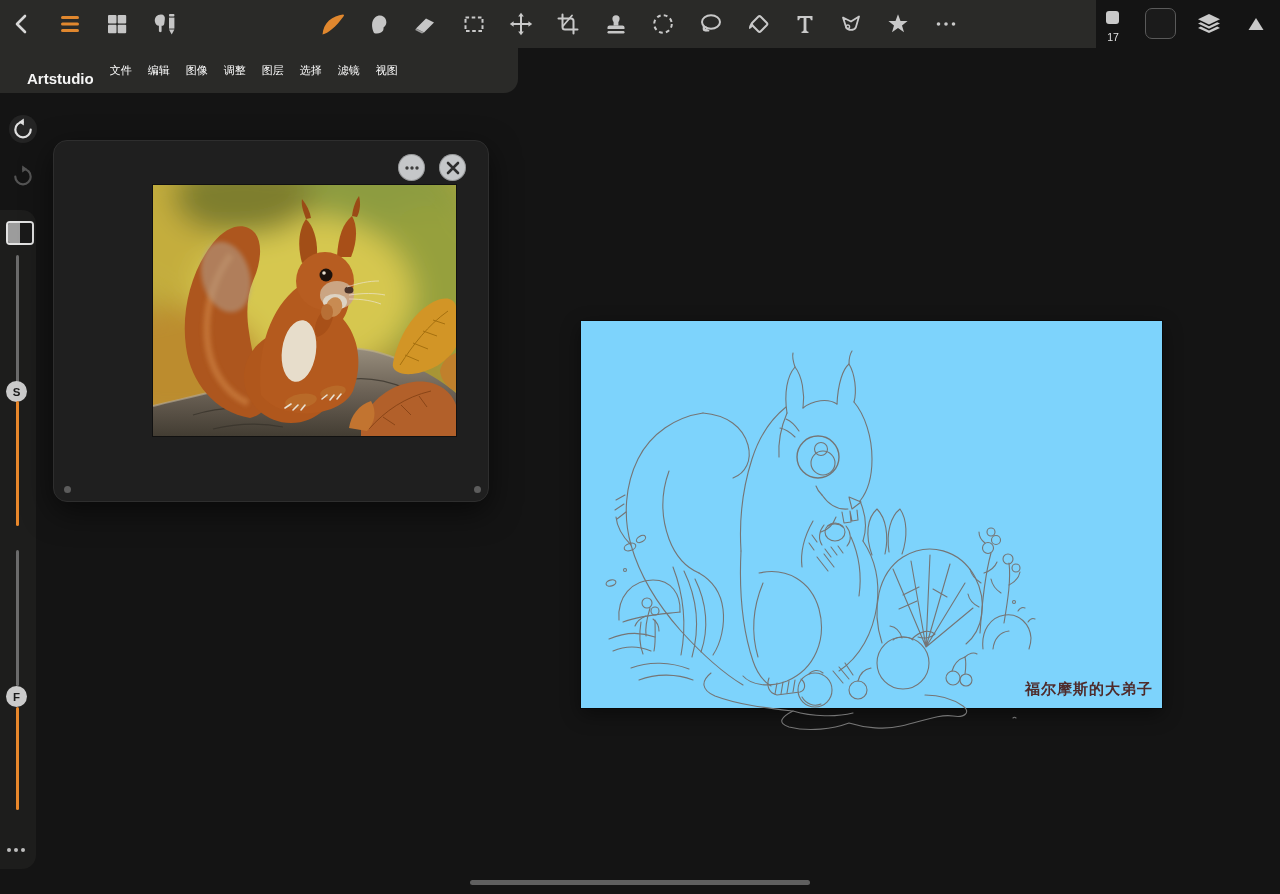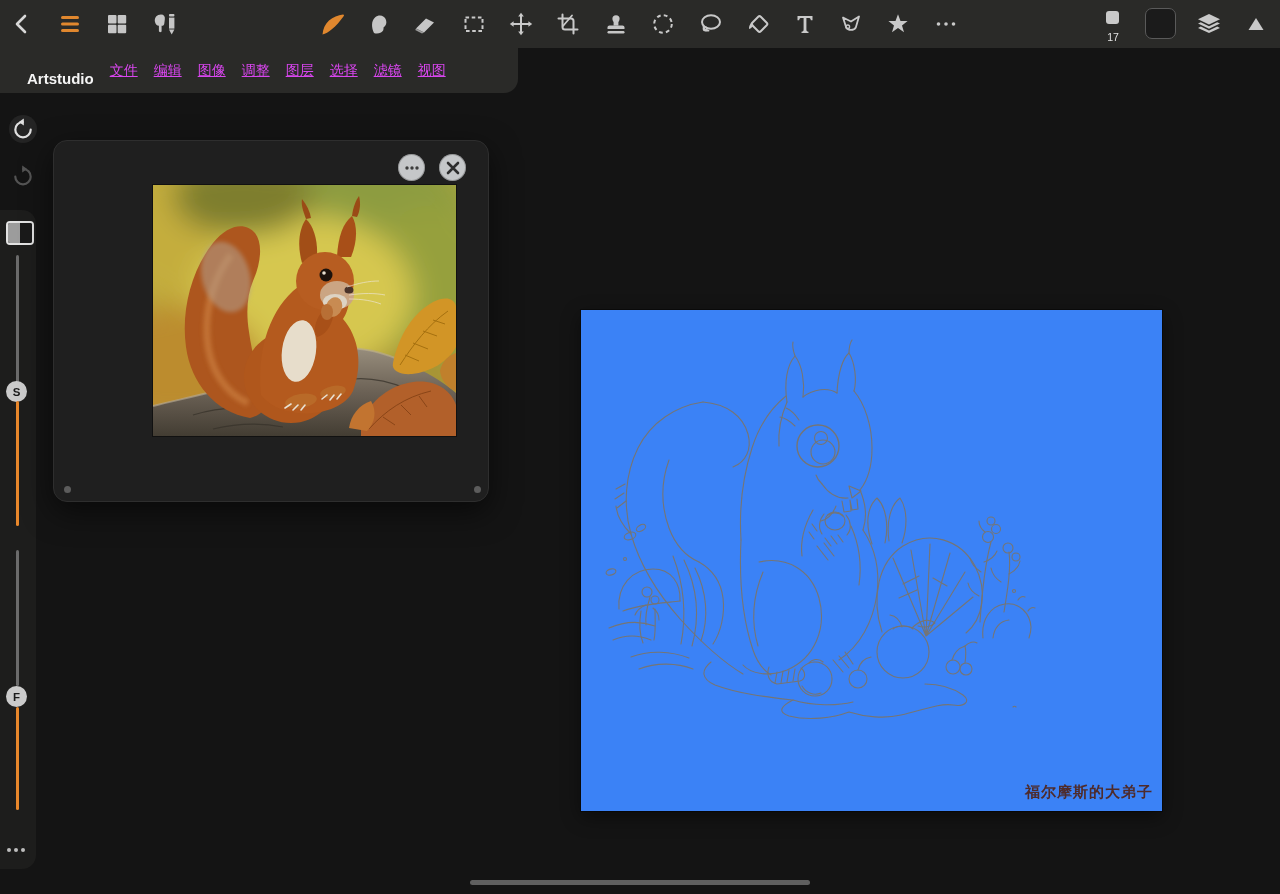--- a/index.html
+++ b/index.html
@@ -1,43 +1,43 @@
 <!DOCTYPE html>
 <html><head>
 <meta charset="utf-8">
 <style>
   html,body{margin:0;padding:0;}
   body{width:1280px;height:894px;background:#141414;font-family:"Liberation Sans",sans-serif;overflow:hidden;position:relative;}
   .abs{position:absolute;}
   
-  .topbar{left:0;top:0;width:1280px;height:48px;background:#2a2a28;}
+  .topbar{left:0;top:0;width:1096px;height:48px;background:#2a2a28;}
   .tbtn{position:absolute;top:0;width:44px;height:48px;display:flex;align-items:center;justify-content:center;cursor:default;}
   
   .menubar{left:0;top:48px;width:518px;height:45px;background:#2a2a28;border-radius:0 0 14px 0;display:flex;align-items:center;padding-left:27px;gap:16px;box-sizing:border-box;}
   .menubar .appname{font-weight:bold;color:#f5f5f5;font-size:15px;margin-top:16px;}
-  .menu-item{color:#d946ef;font-size:14px;text-decoration:underline;}
+  .menu-item{color:#ffffff;font-size:11px;}
   
   .circle-btn{position:absolute;width:28px;height:28px;border-radius:50%;display:flex;align-items:center;justify-content:center;}
   .toolcol{left:0;top:210px;width:36px;height:659px;background:#1d1d1c;border-radius:0 14px 14px 0;}
   .split-icon{position:absolute;left:6px;top:221px;width:24px;height:20px;border:2px solid #e2e2e2;border-radius:4px;overflow:hidden;display:flex;}
   .split-icon .l{width:50%;background:#9c9c9c;}
   .split-icon .r{width:50%;background:#1a1a1a;}
   .track{position:absolute;left:16px;width:3px;border-radius:2px;}
   .track.gray{background:#6b6b6b;}
   .track.orange{background:#e8872b;}
   .knob{position:absolute;left:6px;width:21px;height:21px;border-radius:50%;background:#cbcbcb;color:#1b1b1b;font-size:11.5px;font-weight:bold;display:flex;align-items:center;justify-content:center;}
   .dots-row{position:absolute;display:flex;gap:3px;align-items:center;}
   .dots-row i{width:4px;height:4px;border-radius:50%;background:#bdbdbd;display:block;}
   
   .refpanel{left:53px;top:140px;width:436px;height:362px;background:#1f1f1f;border:1px solid #2e2e2e;border-radius:14px;box-shadow:0 10px 30px rgba(0,0,0,.55);box-sizing:border-box;}
   .ref-btn{position:absolute;width:27px;height:27px;border-radius:50%;background:#c5c7c9;display:flex;align-items:center;justify-content:center;box-shadow:inset 0 0 0 1px rgba(70,70,70,.35);}
   .ref-photo{position:absolute;left:99px;top:44px;width:303px;height:251px;outline:1px solid rgba(0,0,0,.45);}
   .corner-dot{position:absolute;width:7px;height:7px;border-radius:50%;background:#5c5c5c;}
   
-  .canvas{left:581px;top:310px;width:581px;height:501px;background:#3b82f6;box-shadow:0 0 0 1px rgba(0,0,0,.4),0 6px 18px rgba(0,0,0,.45);}
+  .canvas{left:581px;top:321px;width:581px;height:387px;background:#7dd3fc;box-shadow:0 0 0 1px rgba(0,0,0,.4),0 6px 18px rgba(0,0,0,.45);}
   .signature{position:absolute;right:9px;bottom:9px;color:#4e2b2b;font-size:15px;font-weight:600;letter-spacing:1px;}
   
   .size-label{position:absolute;left:1100px;top:31px;width:26px;text-align:center;color:#e2e2e2;font-size:10.5px;}
   .size-chip{position:absolute;left:1106px;top:11px;width:13px;height:13px;border-radius:3px;background:#c9c9c9;}
   .swatch{position:absolute;left:1145px;top:8px;width:31px;height:31px;border-radius:7px;background:#1b1b1b;border:1.5px solid #5a5a5a;box-sizing:border-box;}
   .home-ind{left:470px;top:880px;width:340px;height:5px;border-radius:3px;background:#5f5f5f;}
 </style>
 </head>
 <body>
 

